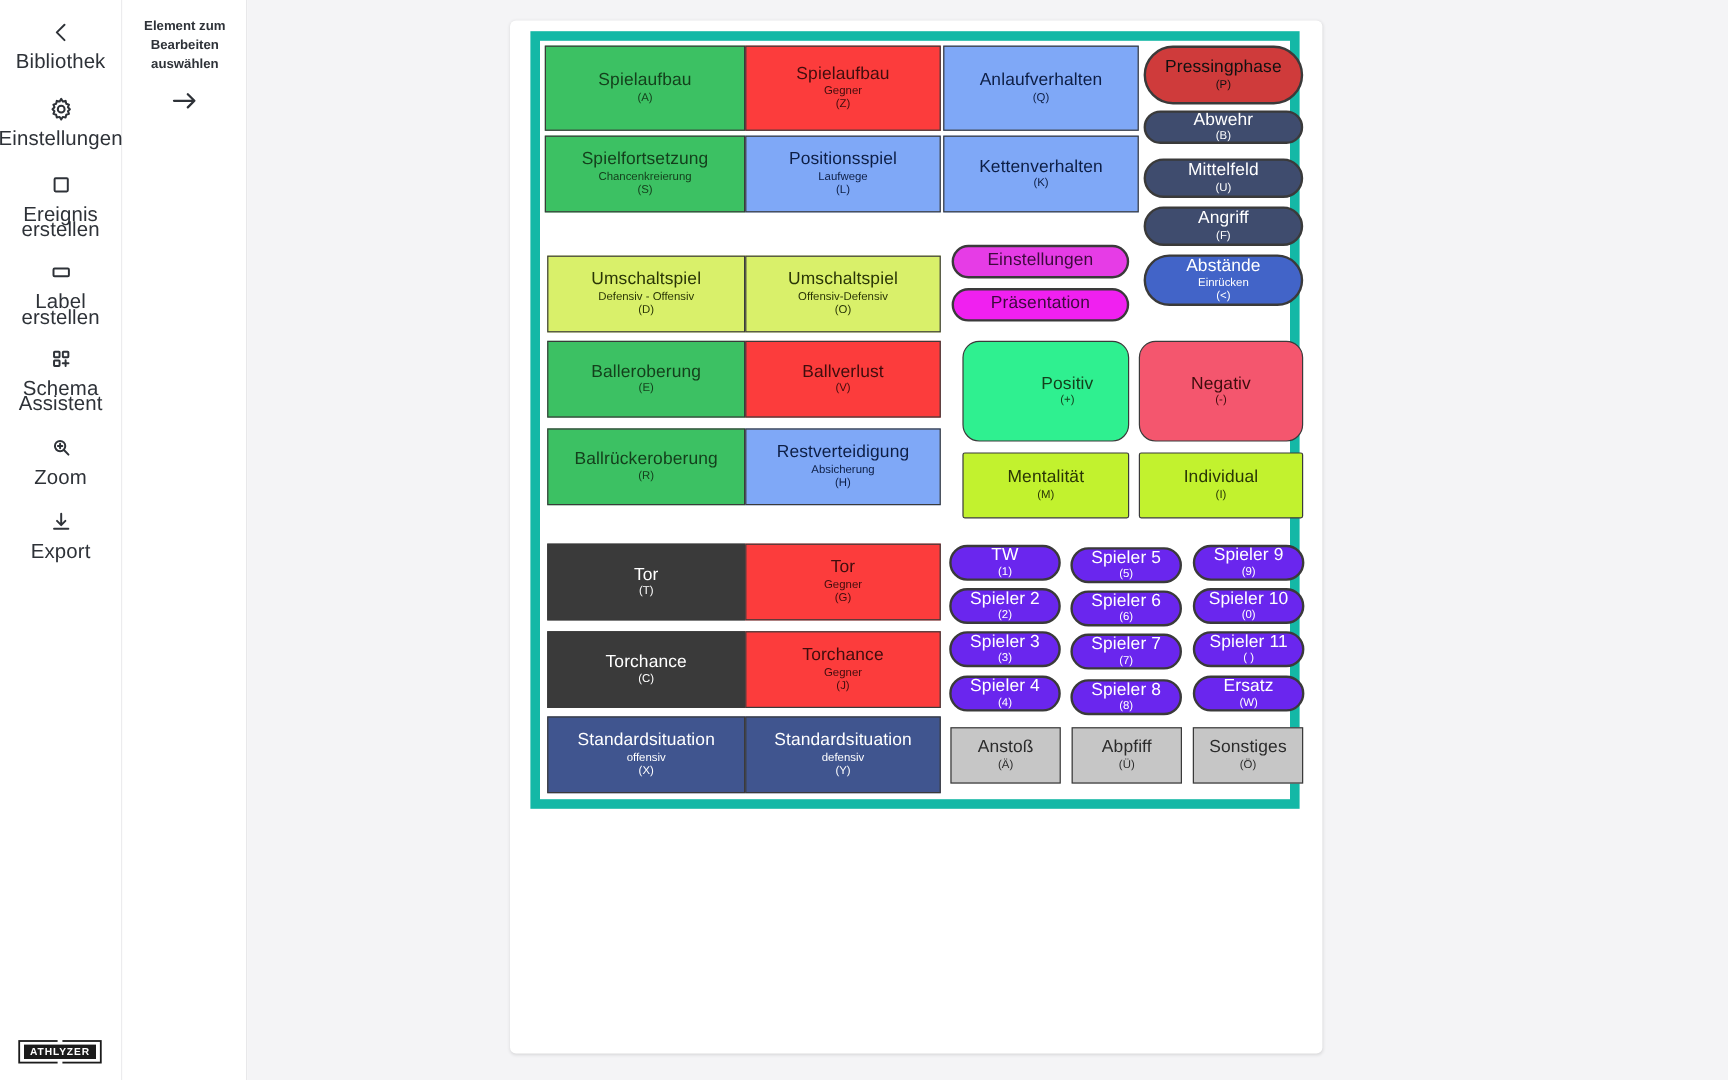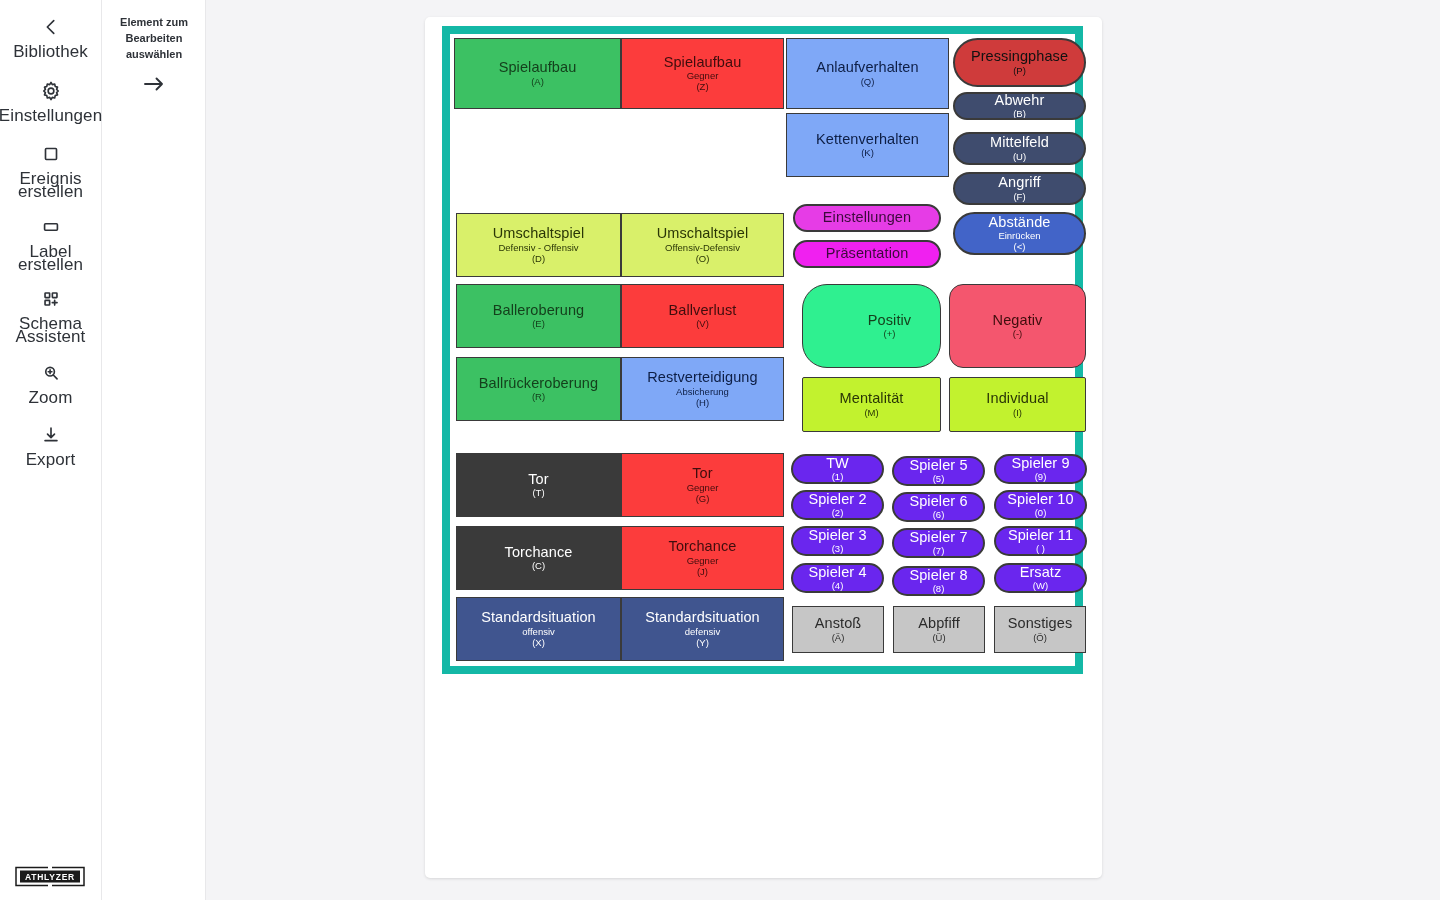--- a/index.html
+++ b/index.html
@@ -208,20 +208,30 @@
           </div>
           <div class="tile" style="left: 171px; top: 4px; width: 163px; height: 71px; background: rgb(252, 60, 60);">
             <span class="t-main d-red">Spielaufbau</span>
             <span class="t-sub d-red">Gegner</span>
             <span class="t-key d-red">(Z)</span>
           </div>
           <div class="tile" style="left: 336px; top: 4px; width: 163px; height: 71px; background: rgb(127, 168, 247);">
             <span class="t-main d-blue">Anlaufverhalten</span>
             <span class="t-key d-blue">(Q)</span>
           </div>
+          <div class="tile" style="left: 4px; top: 79px; width: 167px; height: 64px; background: rgb(60, 193, 99);">
+            <span class="t-main d-green">Spielfortsetzung</span>
+            <span class="t-sub d-green">Chancenkreierung</span>
+            <span class="t-key d-green">(S)</span>
+          </div>
+          <div class="tile" style="left: 171px; top: 79px; width: 163px; height: 64px; background: rgb(127, 168, 247);">
+            <span class="t-main d-blue">Positionsspiel</span>
+            <span class="t-sub d-blue">Laufwege</span>
+            <span class="t-key d-blue">(L)</span>
+          </div>
           <div class="tile" style="left: 336px; top: 79px; width: 163px; height: 64px; background: rgb(127, 168, 247);">
             <span class="t-main d-blue">Kettenverhalten</span>
             <span class="t-key d-blue">(K)</span>
           </div>
           <div class="tile" style="left: 6px; top: 179px; width: 165px; height: 64px; background: rgb(217, 240, 106);">
             <span class="t-main d-olive">Umschaltspiel</span>
             <span class="t-sub d-olive">Defensiv - Offensiv</span>
             <span class="t-key d-olive">(D)</span>
           </div>
           <div class="tile" style="left: 171px; top: 179px; width: 163px; height: 64px; background: rgb(217, 240, 106);">
@@ -294,21 +304,21 @@
             <span class="t-main light-text">Abstände</span>
             <span class="t-sub light-text">Einrücken</span>
             <span class="t-key light-text">(&lt;)</span>
           </div>
           <div class="tile pill" style="left: 343px; top: 170px; width: 148px; height: 28px; background: rgb(230, 60, 230); border-radius: 40px;">
             <span class="t-main d-mag">Einstellungen</span>
           </div>
           <div class="tile pill" style="left: 343px; top: 206px; width: 148px; height: 28px; background: rgb(240, 32, 240); border-radius: 40px;">
             <span class="t-main d-mag">Präsentation</span>
           </div>
-          <div class="tile" style="left: 352px; top: 250px; width: 139px; height: 84px; background: rgb(47, 240, 144); border-radius: 25px; padding-left: 36px;">
+          <div class="tile" style="left: 352px; top: 250px; width: 139px; height: 84px; background: rgb(47, 240, 144); border-radius: 14px; padding-left: 36px;">
             <span class="t-main d-green">Positiv</span>
             <span class="t-key d-green">(+)</span>
           </div>
           <div class="tile" style="left: 499px; top: 250px; width: 137px; height: 84px; background: rgb(244, 86, 110); border-radius: 14px;">
             <span class="t-main d-red">Negativ</span>
             <span class="t-key d-red">(-)</span>
           </div>
           <div class="tile" style="left: 352px; top: 343px; width: 139px; height: 55px; background: rgb(194, 242, 46); border-radius: 2px;">
             <span class="t-main d-olive">Mentalität</span>
             <span class="t-key d-olive">(M)</span>

